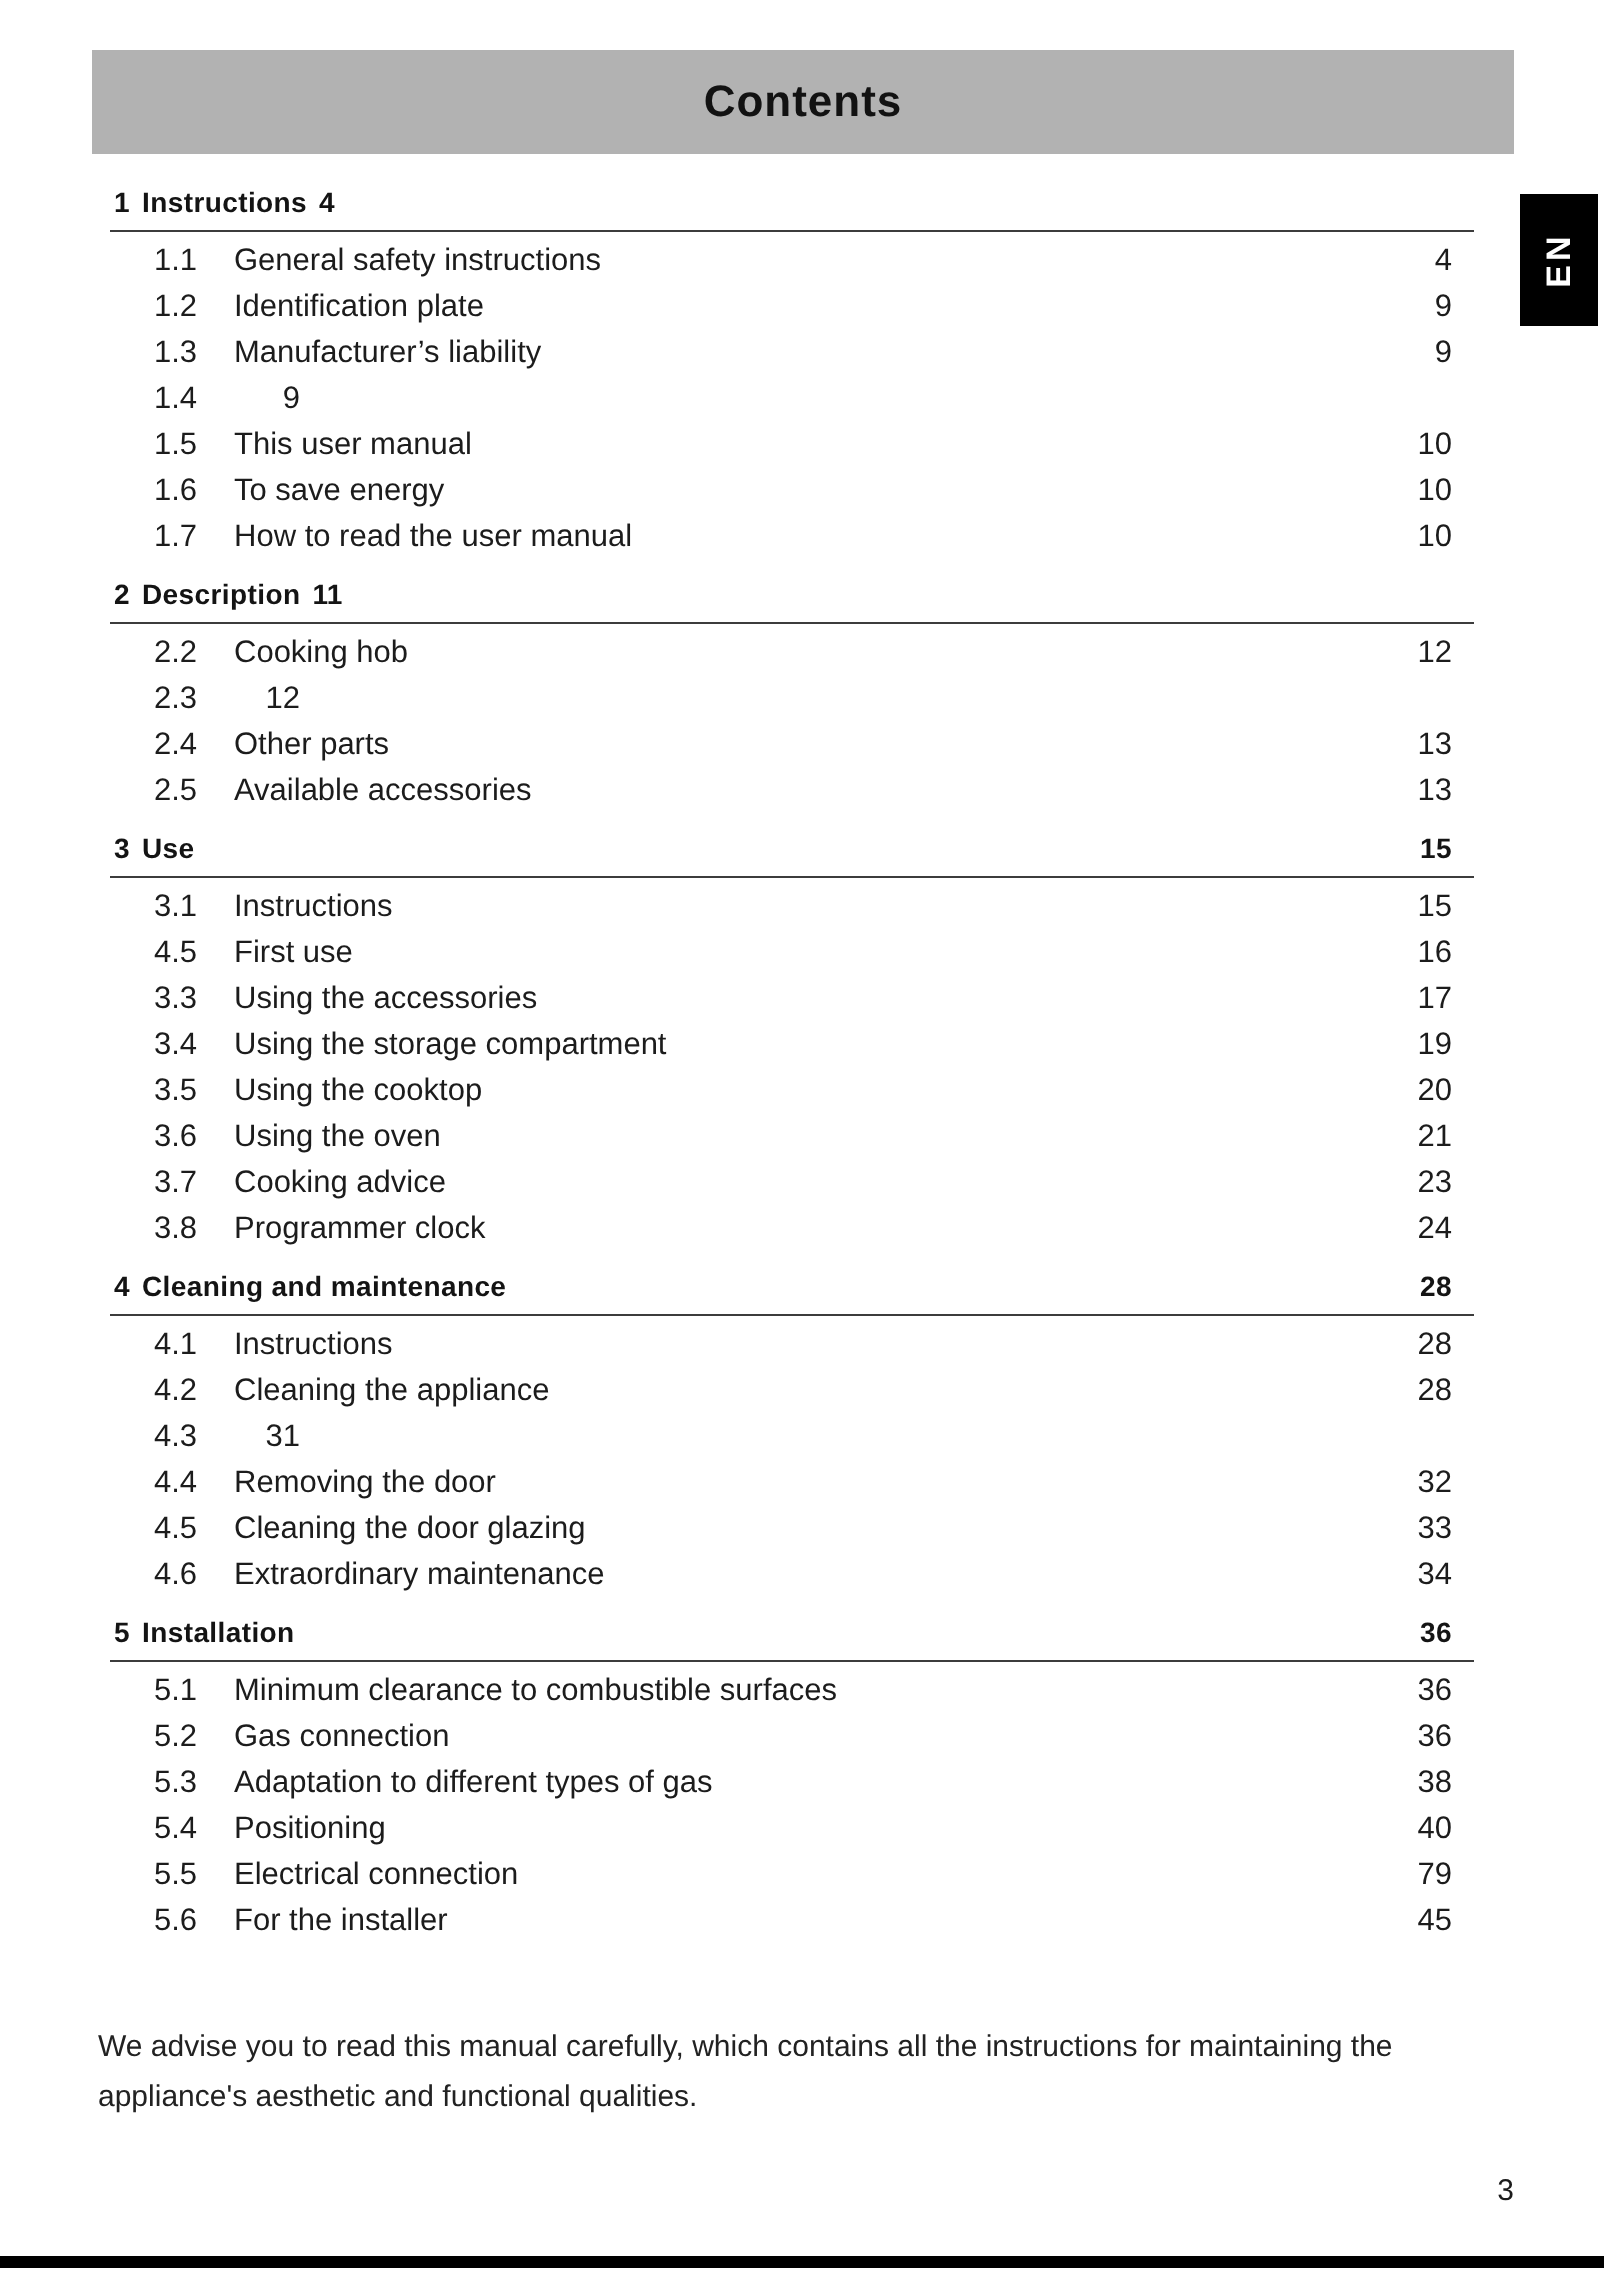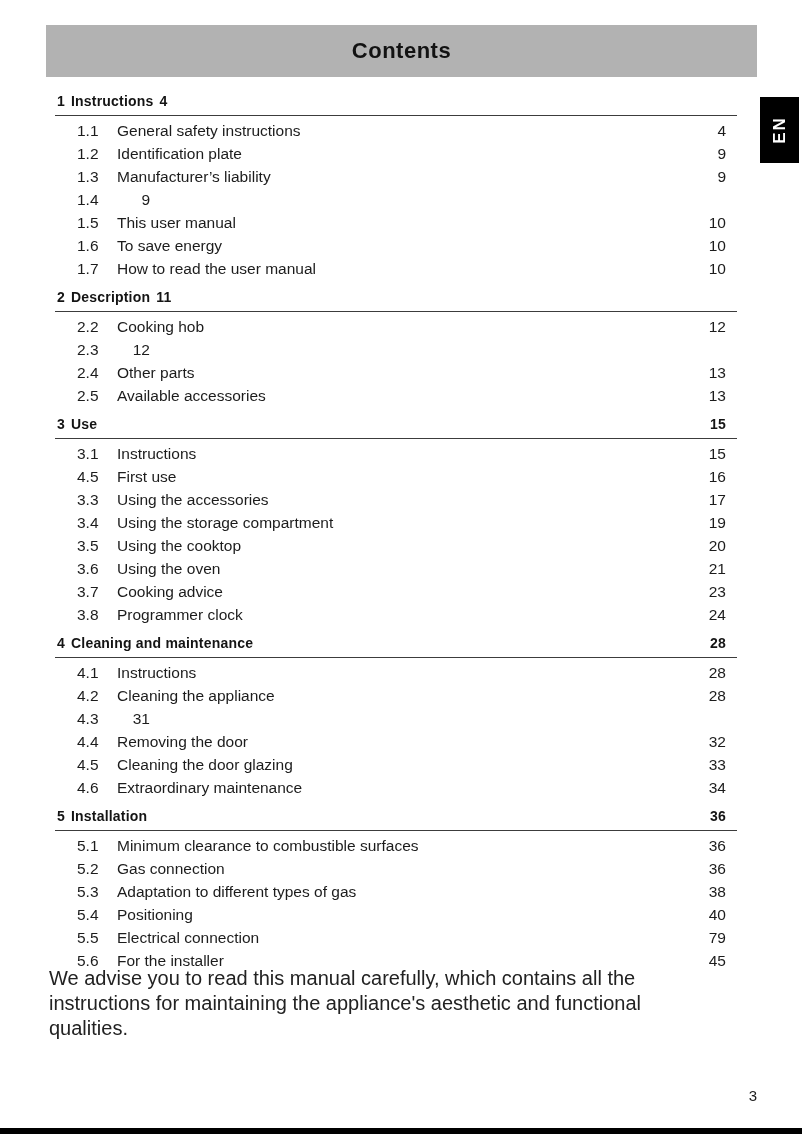--- a/index.html
+++ b/index.html
@@ -84,23 +84,23 @@
   .item-title { flex:1 1 auto; }
   .item-page {
     flex:0 0 auto;
     width:44px;
     text-align:right;
     padding-right:11px;
   }
   
   .footer {
     position:absolute;
-    left:49px; top:966px;
+    left:49px; top:1011px;
     width:665px;
-    font-size:20px;
+    font-size:15px;
     line-height:25px;
     color:#222222;
   }
   .page-number {
     position:absolute;
     right:45px; top:1087px;
     font-size:15px;
     color:#1c1c1c;
   }
   .bottom-bar {

